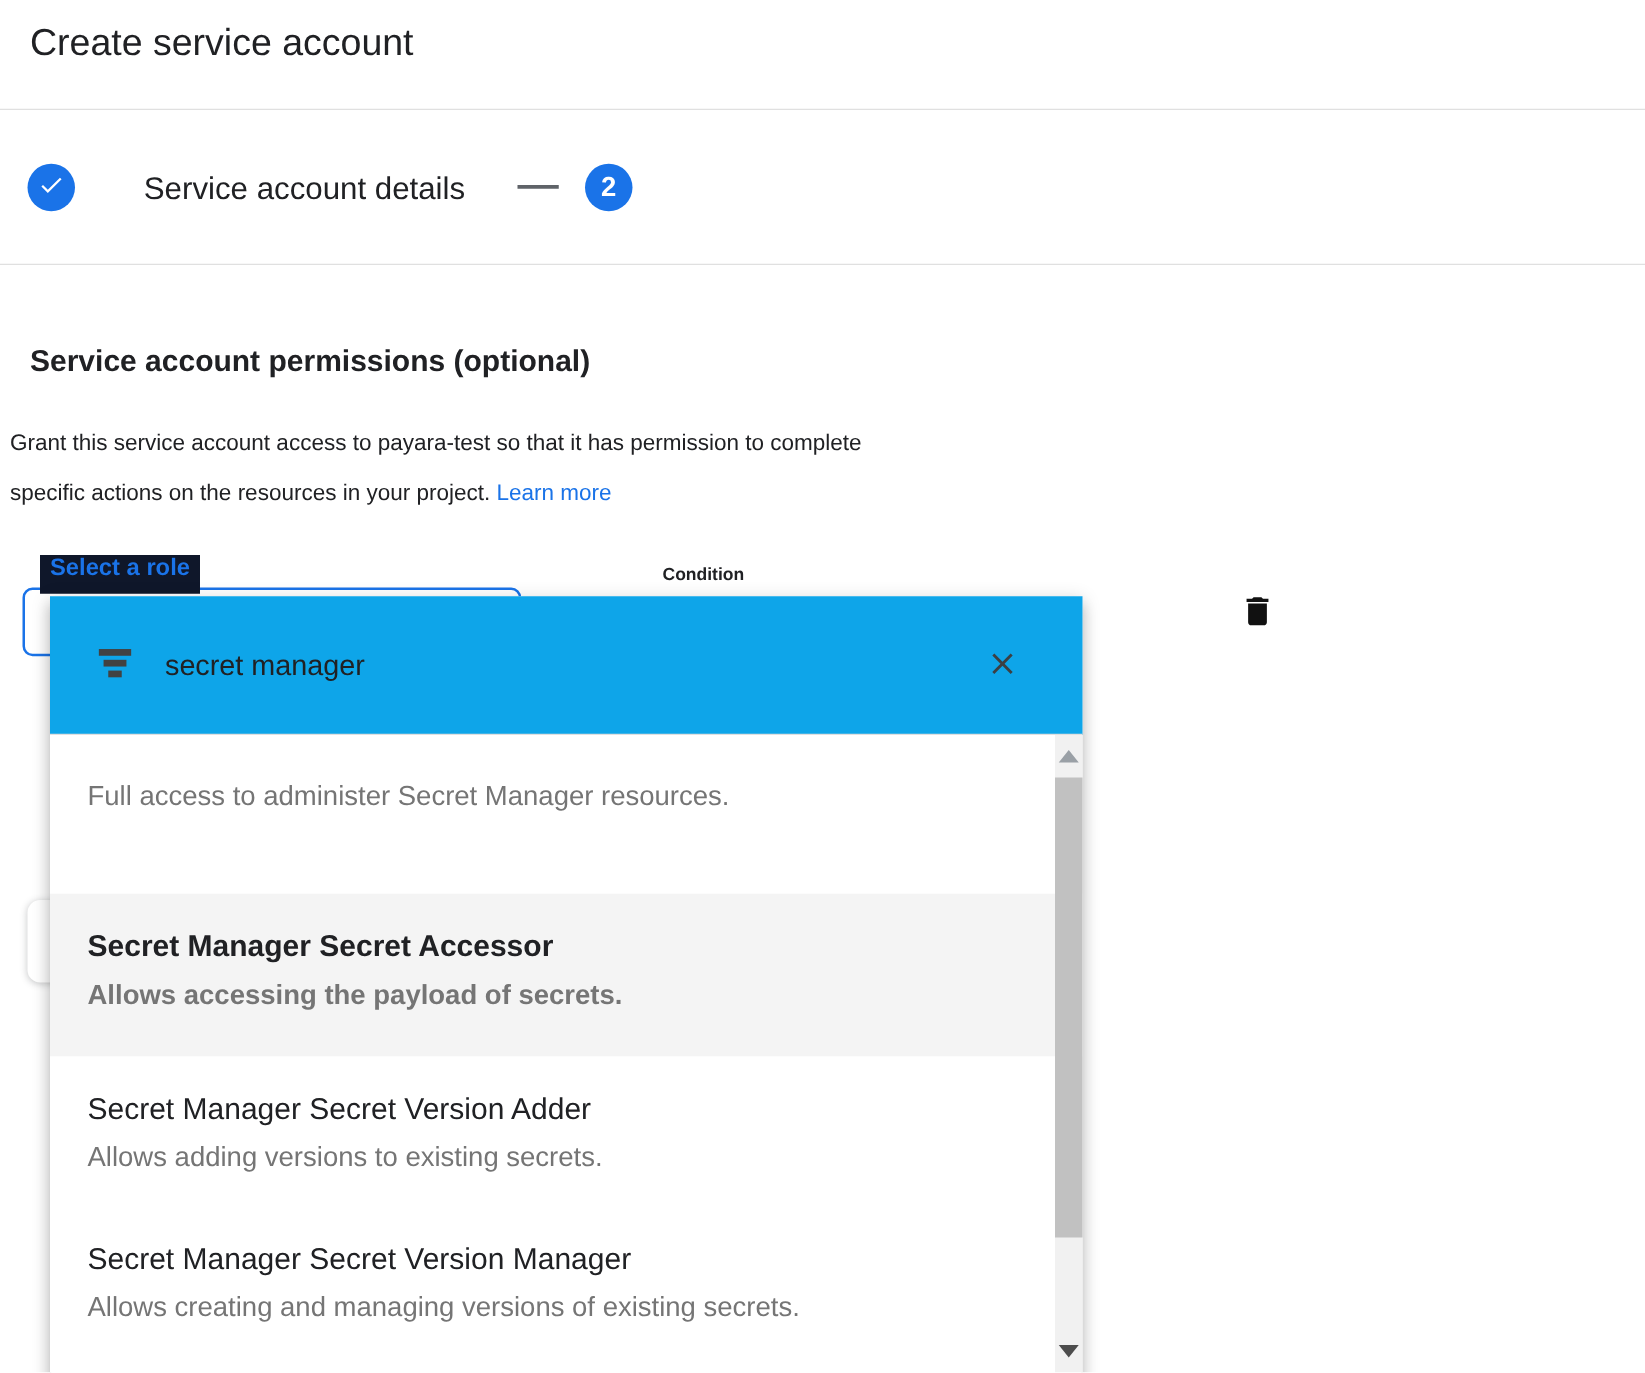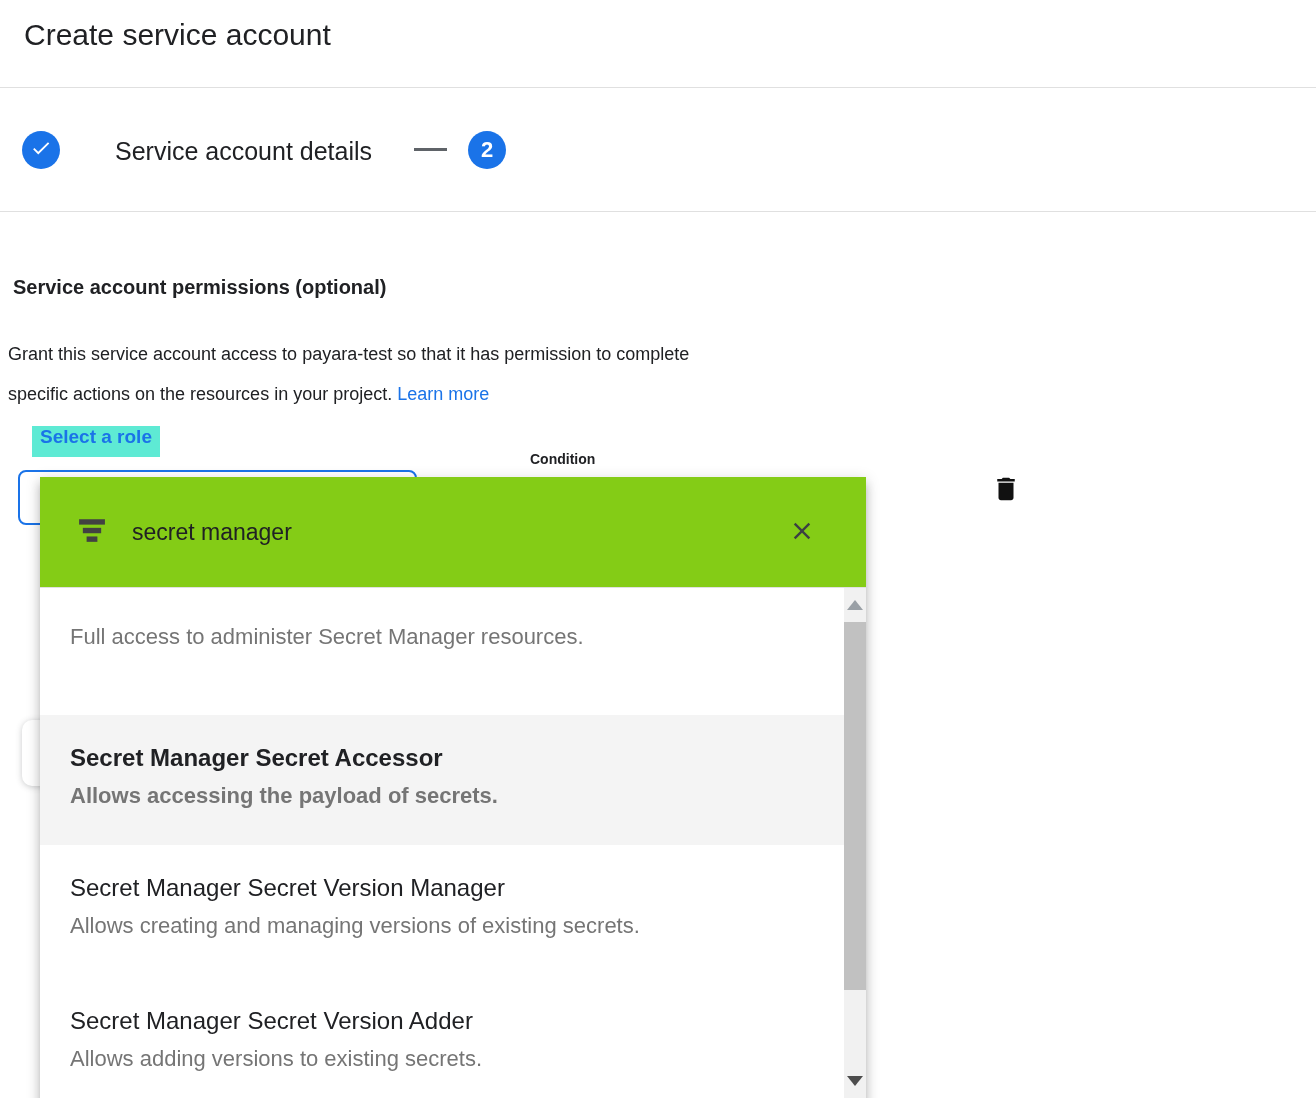--- a/index.html
+++ b/index.html
@@ -22,50 +22,50 @@
     display:flex; align-items:center; justify-content:center;
   }
   .step1-circle { left:22px; top:131px; }
   .step2-circle { left:468px; top:131px; font-size:22px; font-weight:700; }
   .step1-label { left:90px; top:137px; font-size:25px; color:#202124; white-space:nowrap;margin-left:25px; }
   .step-connector { left:414px; top:148px; width:33px; height:3px; background:#5f6368; }
   .step2-label { left:536px; top:135px; font-size:25px; font-weight:700; color:#202124; white-space:nowrap; }
   .optional-suffix { color:#80868b; font-weight:700; }
 
   
-  .section-heading { left:13px; top:276px; font-size:20px; font-weight:700; white-space:nowrap; }
+  .section-heading { left:24px; top:276px; font-size:24px; font-weight:700; white-space:nowrap; }
   .section-desc { left:8px; top:334px; font-size:18px; line-height:40px; color:#202124; white-space:nowrap; }
   .learn-more { color:#1a73e8; cursor:pointer; }
 
   
   .role-select-box {
     left:18px; top:470px; width:399px; height:55px;
     border:2px solid #1a73e8; border-radius:8px; background:#fff; z-index:1; cursor:pointer;
   }
   .role-select-label {
-    left:32px; top:426px; z-index:2; background:#5eead4; padding:0 8px 9px 8px;
+    left:32px; top:444px; z-index:2; background:#0f172a; padding:0 8px 9px 8px;
     font-size:19px; font-weight:700; color:#1a73e8; white-space:nowrap;
   }
   .condition-label { left:530px; top:451px; font-size:14px; font-weight:700; z-index:1; white-space:nowrap; }
   .delete-button { left:986px; top:470px; width:40px; height:40px; z-index:1; display:flex; align-items:center; justify-content:center; cursor:pointer; background:transparent; border:none; }
 
   
   .peek-card {
     left:22px; top:720px; width:38px; height:66px; background:#fff; border-radius:10px;
     box-shadow:0 1px 6px rgba(60,64,67,.28); z-index:5;
   }
 
   
   .dropdown {
     left:40px; top:477px; width:826px; height:645px; background:#fff; z-index:10;
     border-radius:2px;
     box-shadow:0 5px 5px -3px rgba(0,0,0,.2), 0 8px 10px 1px rgba(0,0,0,.14), 0 3px 14px 2px rgba(0,0,0,.12);
   }
   .search-row {
-    position:relative; height:111px; background:#84cc16; border-bottom:1px solid #e0e0e0;
+    position:relative; height:111px; background:#0ea5e9; border-bottom:1px solid #e0e0e0;
     display:flex; align-items:center;
   }
   .filter-icon { margin-left:38px; flex:0 0 auto; }
   .search-input {
     margin-left:26px; border:none; outline:none; background:transparent;
     font-family:"Liberation Sans", sans-serif; font-size:23px; color:#202124; width:560px;
   }
   .clear-button {
     position:absolute; right:46px; top:50%; transform:translateY(-50%);
     width:36px; height:36px; display:flex; align-items:center; justify-content:center;
@@ -152,27 +152,27 @@
     </div>
 
     <div class="options">
       <div class="option" style="height:127px;">
         <div class="option-desc">Full access to administer Secret Manager resources.</div>
       </div>
       <div class="option highlighted" style="height:130px;">
         <div class="option-title">Secret Manager Secret Accessor</div>
         <div class="option-desc">Allows accessing the payload of secrets.</div>
       </div>
+      <div class="option" style="height:120px;">
+        <div class="option-title">Secret Manager Secret Version Adder</div>
+        <div class="option-desc">Allows adding versions to existing secrets.</div>
+      </div>
       <div class="option" style="height:133px;">
         <div class="option-title">Secret Manager Secret Version Manager</div>
         <div class="option-desc">Allows creating and managing versions of existing secrets.</div>
-      </div>
-      <div class="option" style="height:120px;">
-        <div class="option-title">Secret Manager Secret Version Adder</div>
-        <div class="option-desc">Allows adding versions to existing secrets.</div>
       </div>
     </div>
 
     <div class="scrollbar">
       <div class="scroll-up-arrow"></div>
       <div class="scroll-thumb"></div>
       <div class="scroll-down-arrow"></div>
     </div>
   </div>
 

